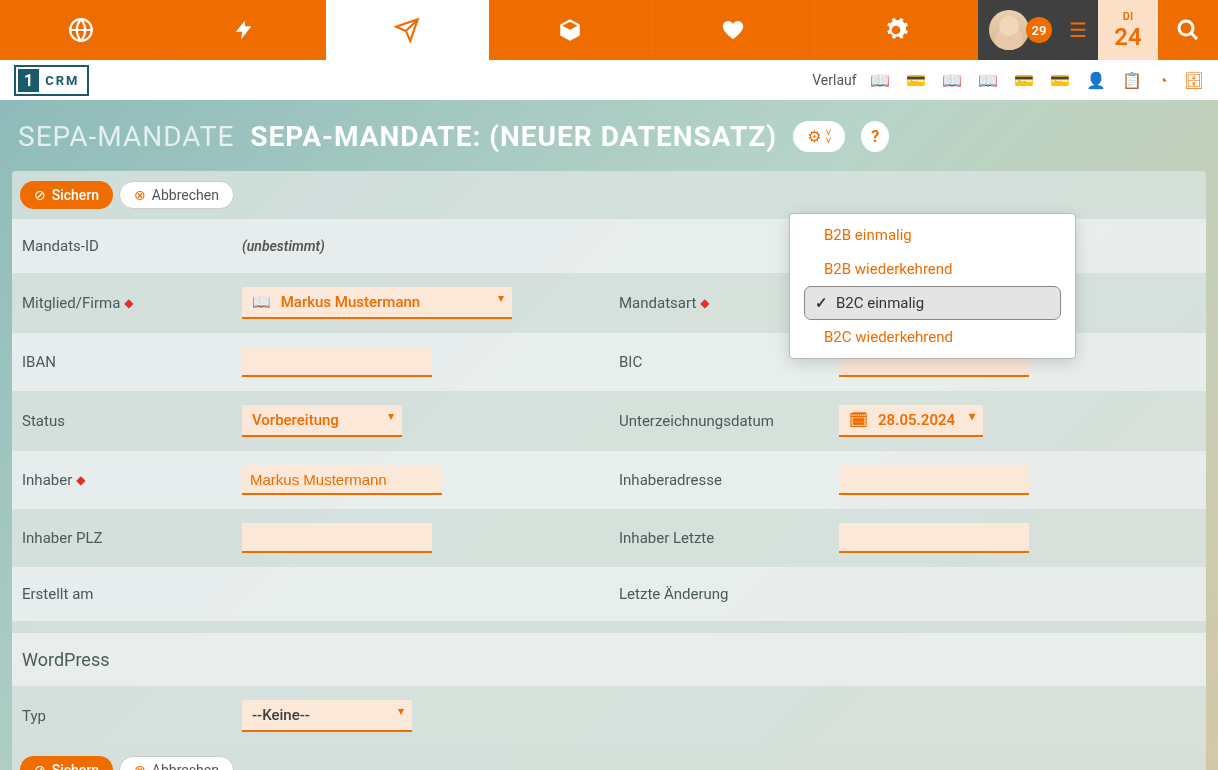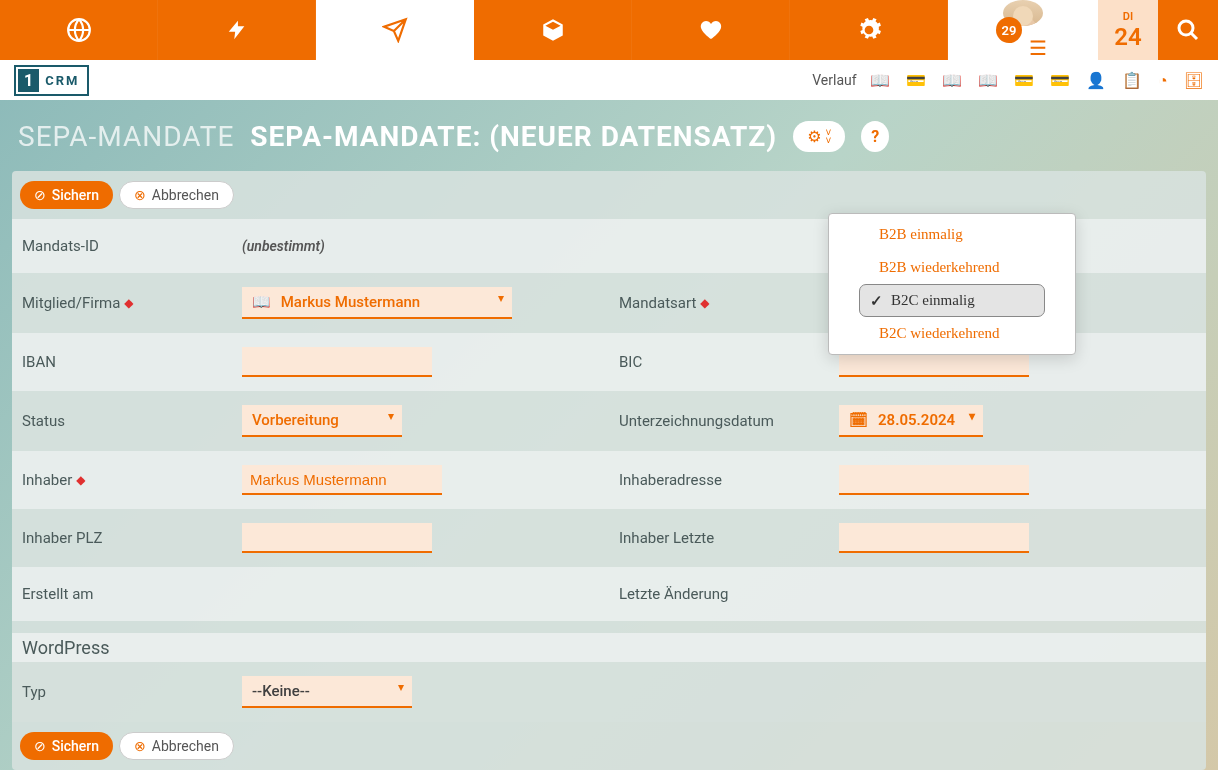--- a/index.html
+++ b/index.html
@@ -2,21 +2,21 @@
 <html><head>
 <meta charset="utf-8">
 <style>
 * { box-sizing: border-box; margin: 0; padding: 0; }
 body { font-family: -apple-system, BlinkMacSystemFont, "Segoe UI", Roboto, Arial, sans-serif; font-size: 14px; background: linear-gradient(135deg, #89b8b8 0%, #b8d4c8 50%, #d4c8a8 100%); width: 1218px; height: 770px; overflow: hidden; }
 
 
 .topnav { display: flex; height: 60px; background: #ef6c00; }
 .topnav-item { flex: 1; display: flex; align-items: center; justify-content: center; color: #fff; cursor: pointer; border-right: 1px solid rgba(255,255,255,0.05); }
 .topnav-item.active { background: #fff; color: #ef6c00; }
-.topnav-user { width: 150px; background: #ffffff; display: flex; align-items: center; justify-content: center; gap: 10px; position: relative; flex-direction: column; }
+.topnav-user { width: 120px; background: #404040; display: flex; align-items: center; justify-content: center; gap: 10px; position: relative; }
 .avatar { width: 40px; height: 40px; border-radius: 50%; background: linear-gradient(#e8d0b0, #d8b890); position: relative; overflow: hidden; }
 .avatar::after { content: ""; position: absolute; width: 20px; height: 20px; background: #f0d8b8; border-radius: 50%; top: 6px; left: 10px; box-shadow: 0 14px 0 4px #e8c8a8; }
 .badge { background: #ef6c00; color: #fff; border-radius: 50%; width: 26px; height: 26px; display: flex; align-items: center; justify-content: center; font-size: 13px; font-weight: 600; position: absolute; left: 48px; }
 .hamburger { color: #ef6c00; font-size: 20px; margin-left: 30px; }
 .topnav-date { width: 60px; background: #fce0c8; display: flex; flex-direction: column; align-items: center; justify-content: center; color: #ef6c00; }
 .topnav-date .dow { font-size: 11px; font-weight: 600; }
 .topnav-date .day { font-size: 24px; font-weight: 600; }
 .topnav-search { width: 60px; background: #ef6c00; display: flex; align-items: center; justify-content: center; color: #fff; }
 
 
@@ -52,27 +52,27 @@
 .input-text { background: #fce8d8; border: none; border-bottom: 2px solid #ef6c00; height: 30px; width: 190px; padding: 0 8px; color: #ef6c00; font-size: 15px; }
 .input-select { background: #fce8d8; border: none; border-bottom: 2px solid #ef6c00; height: 32px; min-width: 160px; padding: 0 28px 0 10px; color: #ef6c00; font-size: 15px; font-weight: 500; position: relative; display: flex; align-items: center; cursor: pointer; }
 .input-select::after { content: "▾"; position: absolute; right: 8px; top: 4px; color: #ef6c00; font-size: 12px; }
 .input-select.wide { width: 270px; }
 .input-select .pre-icon { margin-right: 10px; }
 
 .input-date { background: #fce8d8; border: none; border-bottom: 2px solid #ef6c00; height: 32px; padding: 0 28px 0 10px; color: #ef6c00; font-size: 15px; font-weight: 600; position: relative; display: flex; align-items: center; gap: 10px; cursor: pointer; }
 .input-date::after { content: "▾"; position: absolute; right: 8px; top: 4px; color: #ef6c00; font-size: 12px; }
 
 
-.dropdown { position: absolute; background: #fff; border: 1px solid #bbb; border-radius: 4px; box-shadow: 0 4px 16px rgba(0,0,0,0.15); width: 248px; z-index: 100; padding: 4px 16px; font-family: Liberation Serif, serif; }
+.dropdown { position: absolute; background: #fff; border: 1px solid #bbb; border-radius: 4px; box-shadow: 0 4px 16px rgba(0,0,0,0.15); width: 287px; z-index: 100; padding: 4px 0; }
 .dropdown-item { padding: 8px 16px 8px 34px; color: #ef6c00; font-size: 15px; cursor: pointer; position: relative; }
 .dropdown-item.selected { background: #e4e4e4; color: #333; border: 1px solid #888; margin: 0 14px; border-radius: 7px; padding: 7px 13px 7px 31px; }
 .dropdown-item.selected::before { content: "✓"; position: absolute; left: 10px; color: #333; font-weight: bold; }
 
 
-.section-title { padding: 4px 10px; color: #4a5a5a; font-size: 18px; background: rgba(235,240,238,0.9); margin-top: 12px; }
+.section-title { padding: 16px 10px; color: #4a5a5a; font-size: 18px; background: rgba(235,240,238,0.9); margin-top: 12px; }
 
 svg { display: block; }
 </style>
 </head>
 <body>
 
 <div class="topnav">
   <div class="topnav-item">
     <svg width="26" height="26" viewBox="0 0 24 24" fill="none" stroke="currentColor" stroke-width="2">
         <circle cx="12" cy="12" r="10"></circle>

